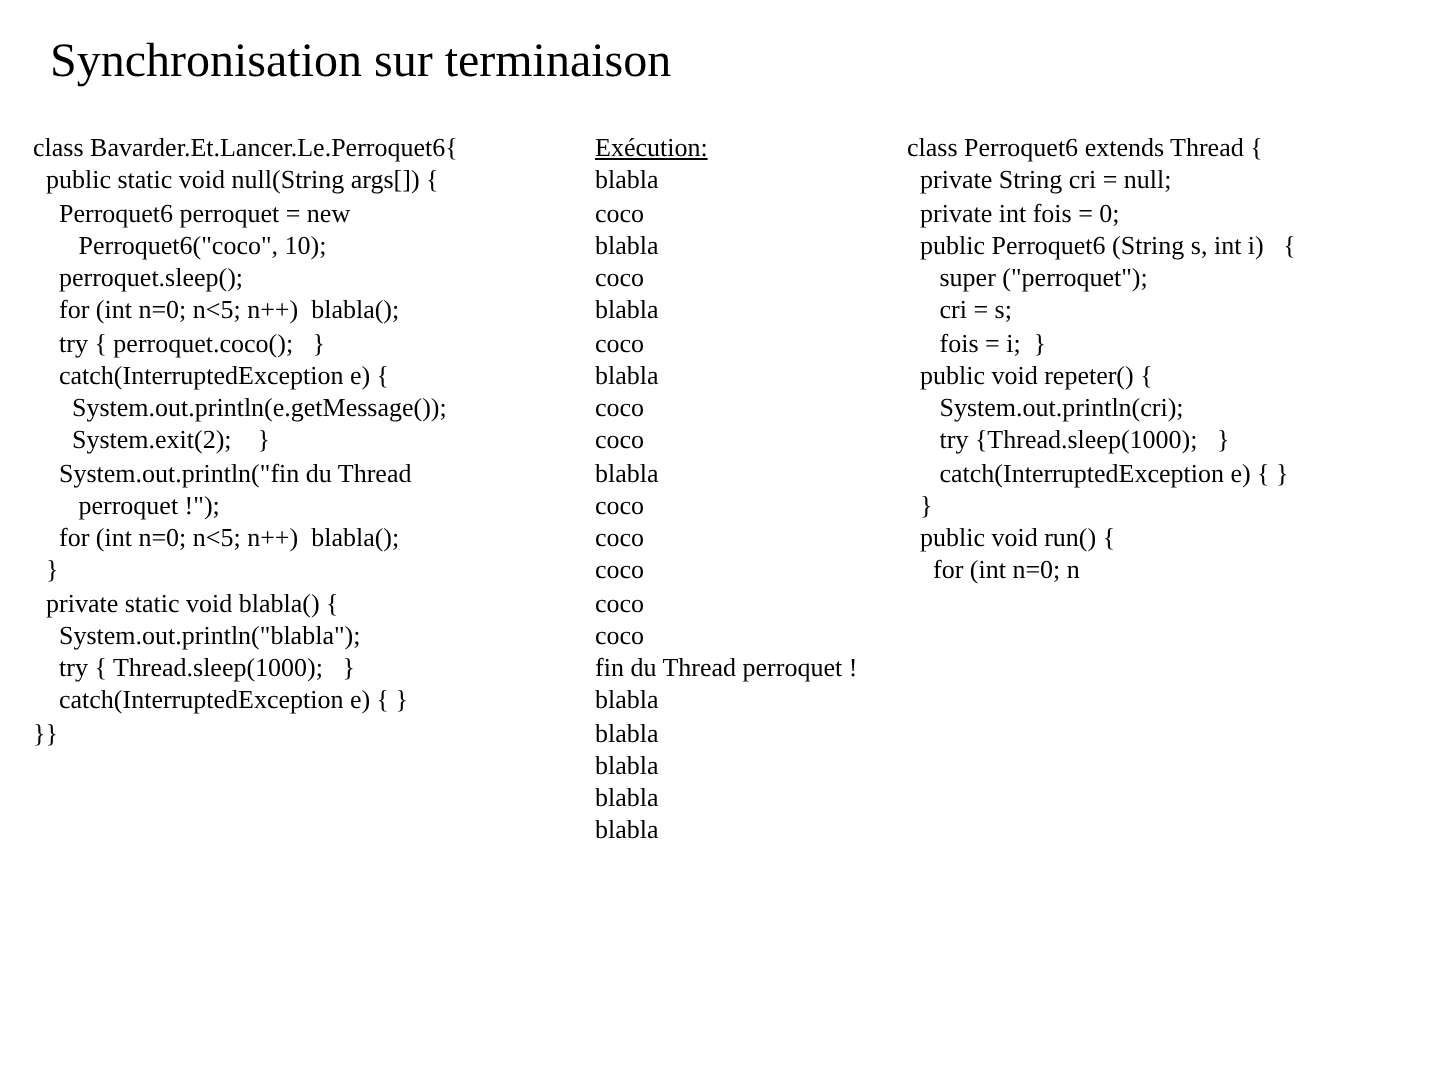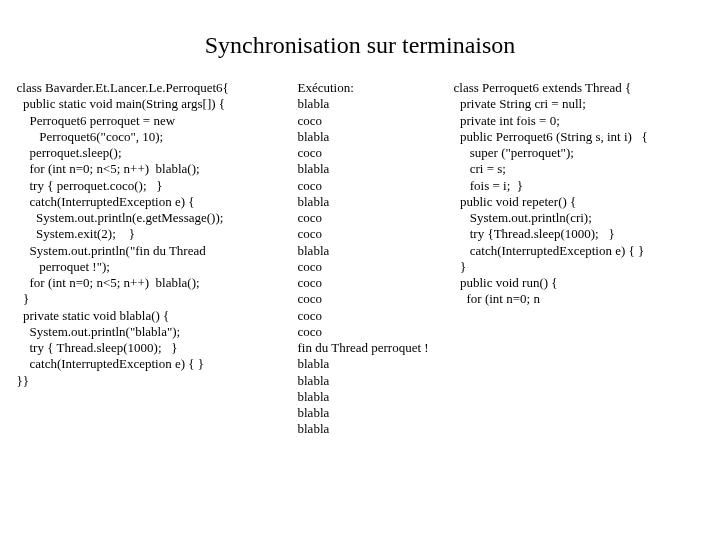--- a/index.html
+++ b/index.html
@@ -8,49 +8,49 @@
     font-family: "Times New Roman", Times, serif;
     font-size: 13px;
     line-height: 1.25;
     width: 720px;
     height: 540px;
     box-sizing: border-box;
     background: #fff;
     color: #000;
   }
   .title {
-    text-align: center;
+    text-align: left;
     font-size: 24px;
-    margin: 20px 0 20px 0;
+    margin: 6px 0 20px 0;
     font-weight: normal;
   }
   .cols {
     display: flex;
     flex-direction: row;
     gap: 6px;
     justify-content: center;
   }
   .col {
     white-space: pre;
     font-family: "Times New Roman", Times, serif;
   }
   .col1 { flex: 0 0 275px; }
   .col2 { flex: 0 0 150px; }
   .col3 { flex: 0 0 250px; }
-  .u { }
+  .u { text-decoration: underline; }
   b { font-weight: normal; }
 </style>
 </head>
 <body>
 
 <h1 class="title">Synchronisation sur terminaison</h1>
 
 <div class="cols">
   <div class="col col1">class Bavarder.Et.Lancer.Le.Perroquet6{
-  <b>public static void main(String args[]) {</b>
+  <b>public static void null(String args[]) {</b>
     Perroquet6 perroquet = new
        Perroquet6("coco", 10);
     <b>perroquet.sleep();</b>
     for (int n=0; n&lt;5; n++)  blabla();
     <b>try { perroquet.coco();   }</b>
     catch(InterruptedException e) {
       System.out.println(e.getMessage());
       System.exit(2);    }
     <b>System.out.println("fin du Thread
        perroquet !");</b>

